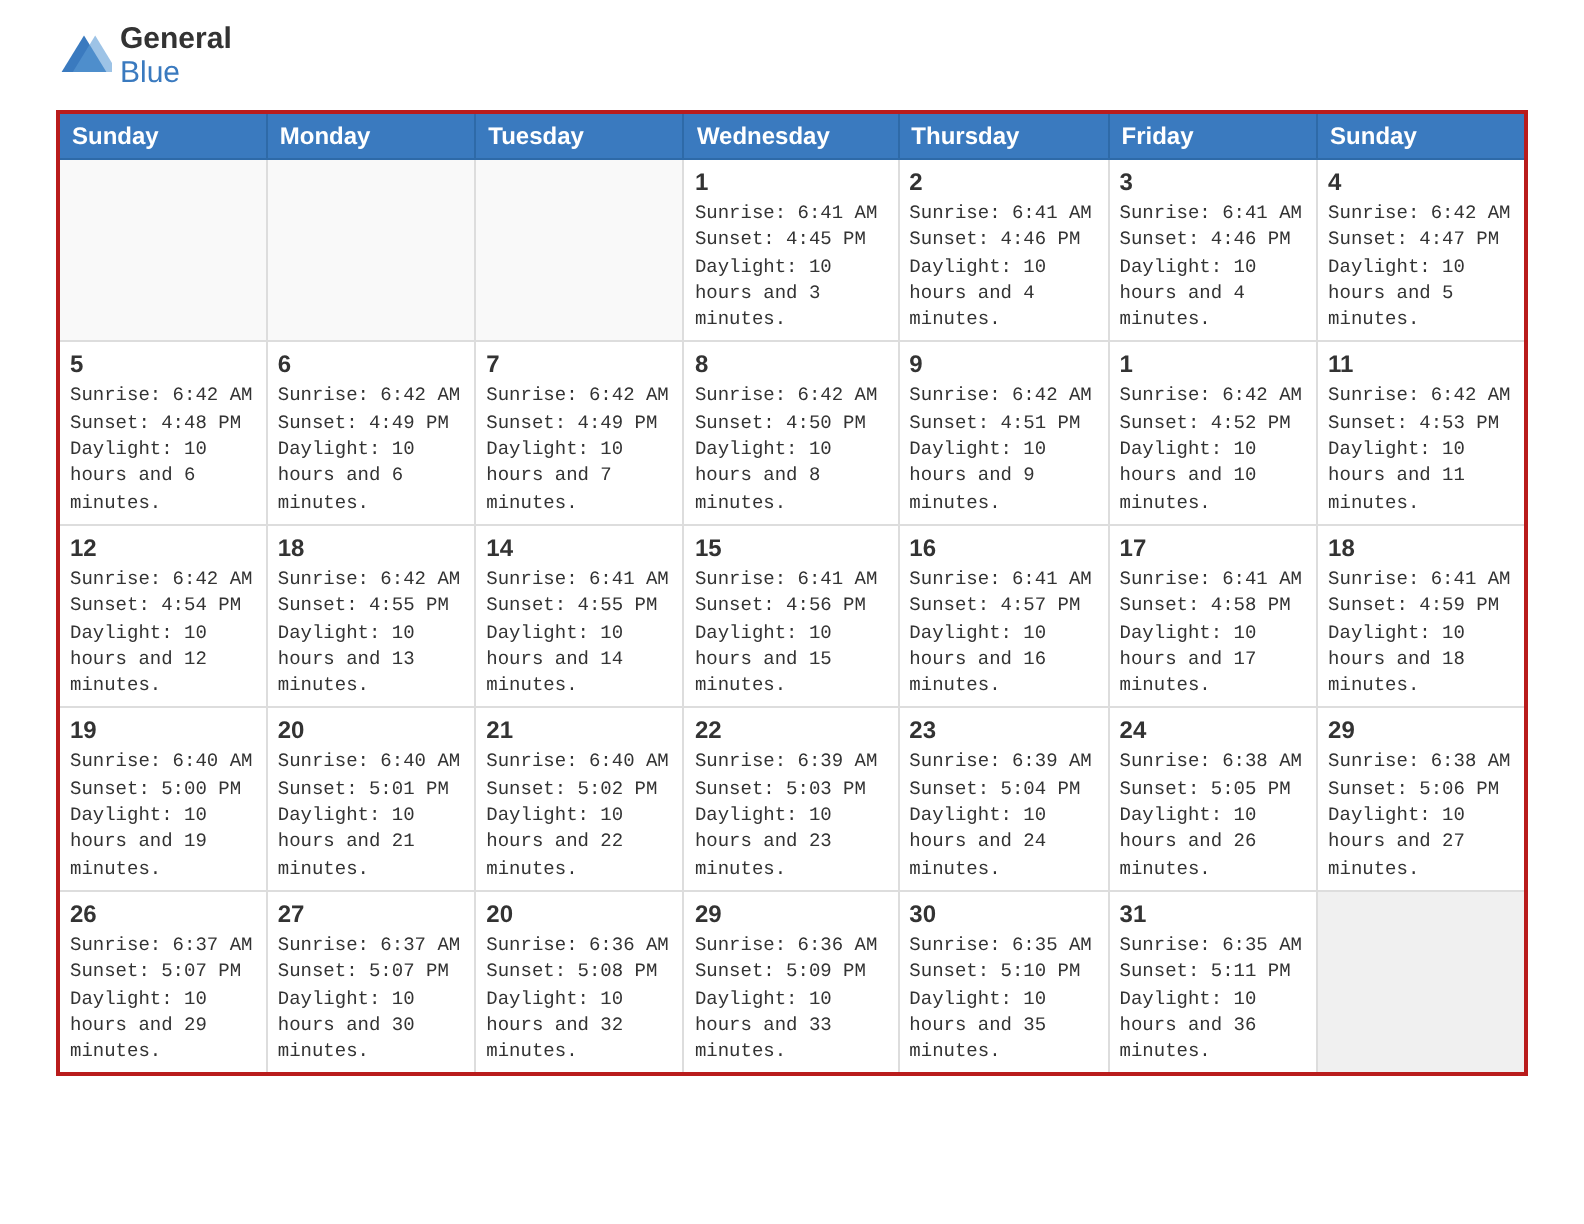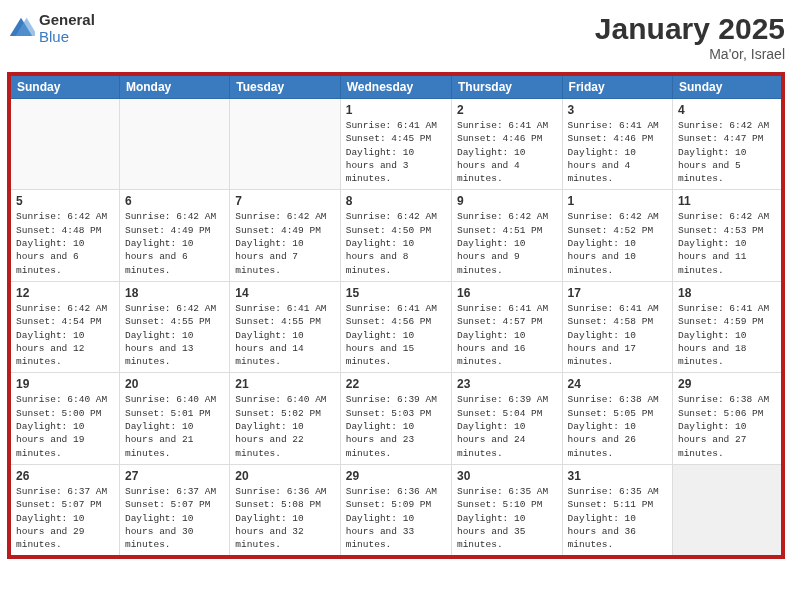--- a/index.html
+++ b/index.html
@@ -7,21 +7,21 @@
       font-family: Arial, sans-serif;
       background: #f5f5f5;
       width: 792px;
       height: 612px;
       overflow: hidden;
     }
     .page {
       width: 792px;
       height: 612px;
       background: white;
-      padding: 12px 7px;
+      padding: 12px 28px;
     }
     .header {
       display: flex;
       justify-content: space-between;
       align-items: flex-start;
       margin-bottom: 10px;
     }
     .logo {
       display: flex;
       align-items: center;
@@ -54,21 +54,21 @@
       font-weight: bold;
       color: #333;
     }
     .location {
       font-size: 14px;
       color: #555;
     }
     .calendar {
       width: 100%;
       border-collapse: collapse;
-      border: 4px solid #b91c1c;
+      border: 2px solid #b91c1c;
     }
     .calendar th {
       background-color: #3a7abf;
       color: white;
       text-align: left;
       padding: 4px 6px;
       font-size: 12px;
       border: 1px solid #2e6aa8;
     }
     .calendar td {
@@ -108,24 +108,20 @@
     <div class="logo">
       <svg class="logo-icon" viewBox="0 0 40 40">
         <polygon points="20,4 36,30 4,30" fill="#3a7abf"></polygon>
         <polygon points="28,4 44,30 12,30" fill="#5b9bd5" opacity="0.6"></polygon>
       </svg>
       <div class="logo-text">
         <span class="logo-general">General</span>
         <span class="logo-blue">Blue</span>
       </div>
     </div>
-    <div class="title-block">
-      <div class="month-title">January 2025</div>
-      <div class="location">Ma'or, Israel</div>
-    </div>
   </div>
 
   <table class="calendar">
     <thead>
       <tr>
       <th>Sunday</th>
           <th>Monday</th>
           <th>Tuesday</th>
           <th>Wednesday</th>
           <th>Thursday</th>

